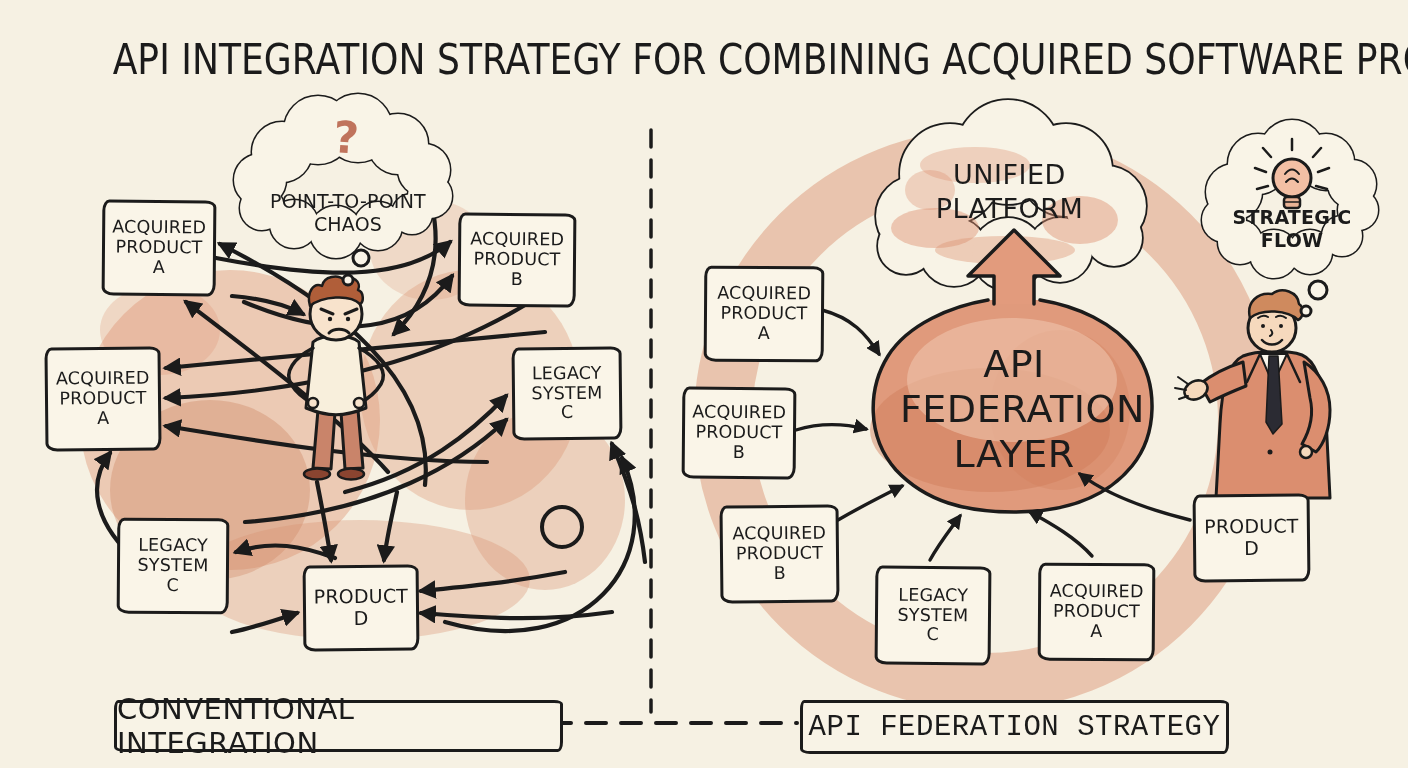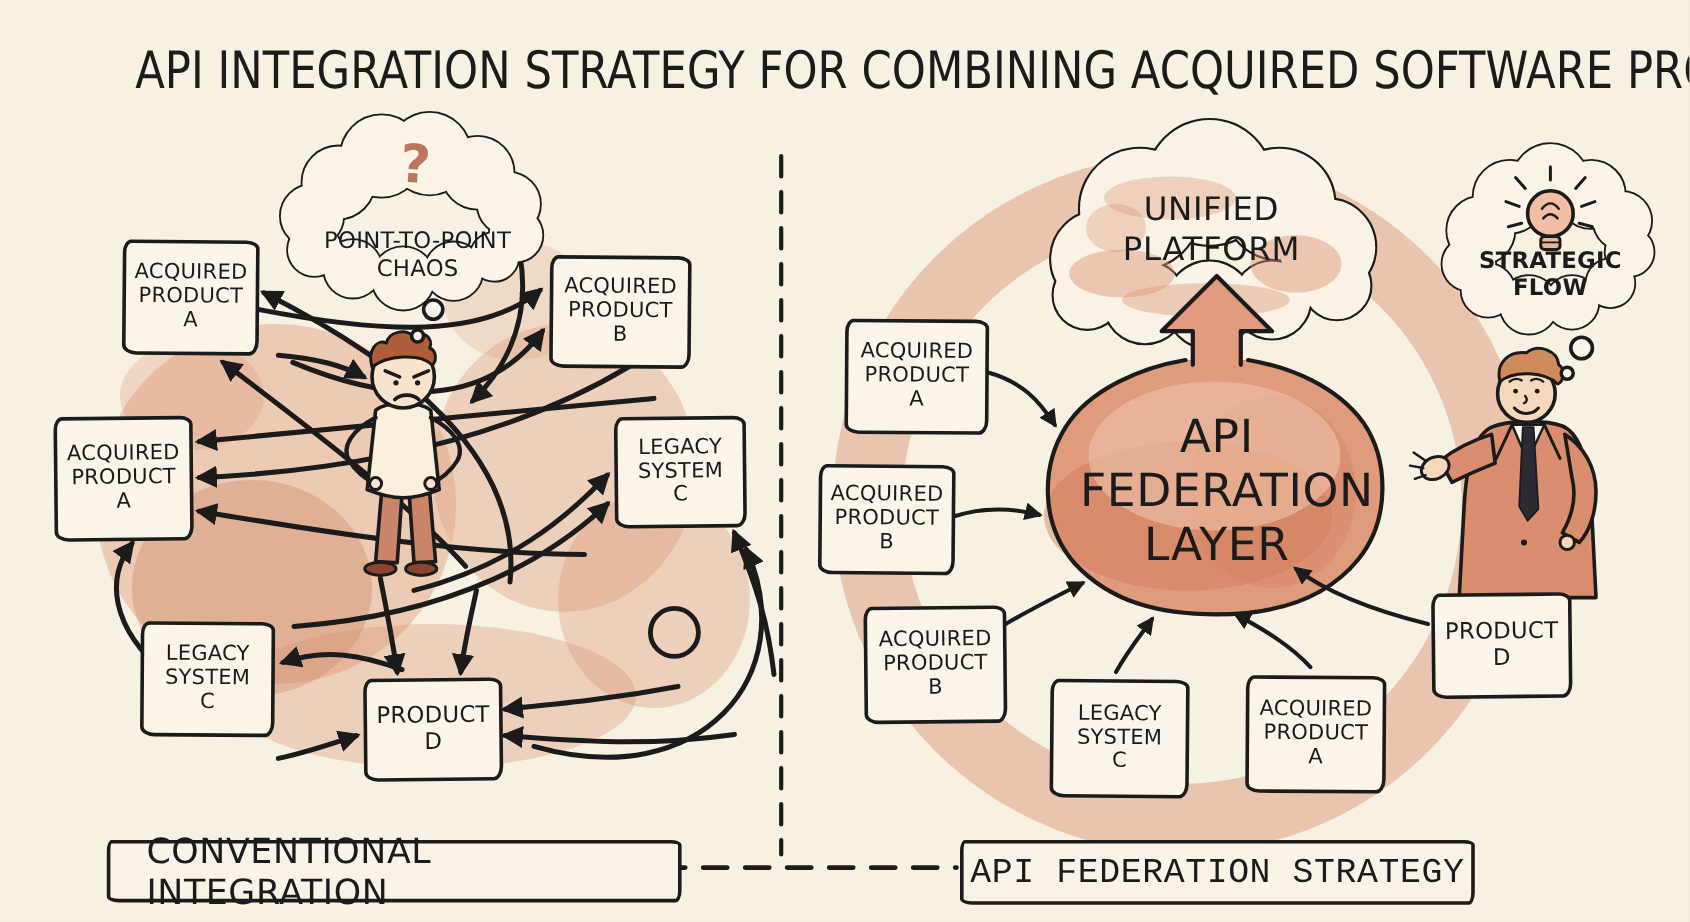--- a/index.html
+++ b/index.html
@@ -313,20 +313,20 @@
 CHAOS</div>
 <div class="free-text bubble-text" style="left:1212px;top:206px;width:160px;font-weight:bold;">STRATEGIC
 FLOW</div>
 
 <div class="free-text cloud-text" style="left:912px;top:158px;width:195px;">UNIFIED
 PLATFORM</div>
 <div class="free-text hub-text" style="left:900px;top:342px;width:228px;">API
 FEDERATION
 LAYER</div>
 
-<div class="caption-box" style="left:89px;top:700px;width:443px;height:46px;padding-left:30px;">
+<div class="caption-box" style="left:114px;top:700px;width:443px;height:46px;">
   <span>CONVENTIONAL INTEGRATION</span>
 </div>
 <div class="caption-box" style="left:800px;top:700px;width:423px;height:48px;font-family:Liberation Mono, monospace;">
   <span>API FEDERATION STRATEGY</span>
 </div>
 
 </div>
 
 </body></html>

